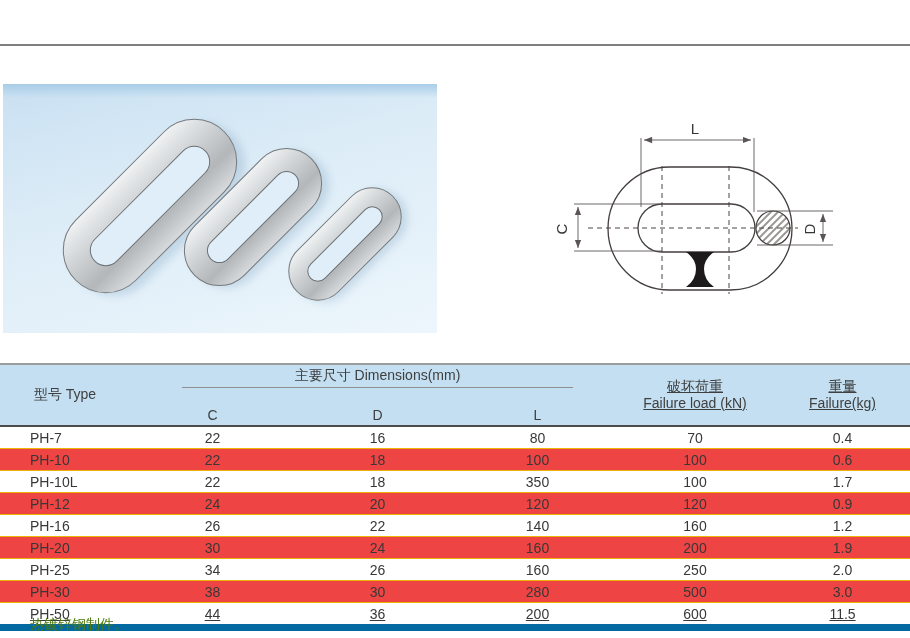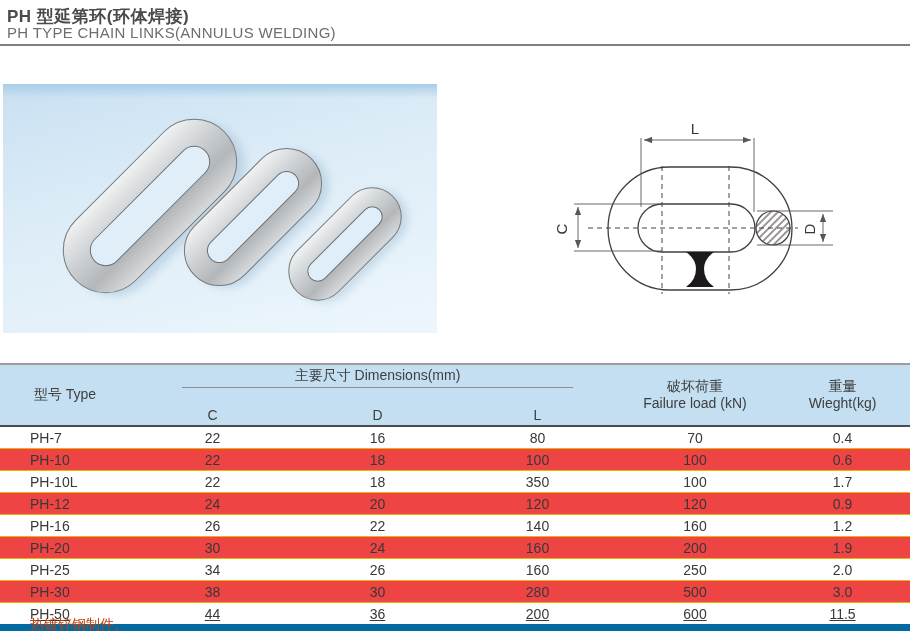--- a/index.html
+++ b/index.html
@@ -28,36 +28,34 @@
   
   table.spec{position:absolute;left:0;top:363px;width:910px;border-collapse:collapse;table-layout:fixed;
              border-top:2px solid #9c9c9c;font-size:14px;color:#383838;}
   table.spec th{background:#c3dff1;font-weight:normal;font-size:14px;color:#3f3f3f;padding:0;vertical-align:middle;}
   th.type-h{text-align:center;padding-left:28px;}
   .grp-label{display:block;margin:0 42px 16px 52px;padding:2px 0 2px 0;text-align:center;
              border-bottom:1px solid #8f8f8f;}
   tr.subhead th{height:21px;}
   tr.grouphead th{height:23px;}
   thead tr.subhead th, thead th[rowspan]{border-bottom:2px solid #4b4b4b;}
-  .two-line{line-height:1.25;}
+  .two-line{line-height:1.25;text-decoration:underline;}
   tbody td{height:21px;border-bottom:1px solid #eab308;text-align:center;padding:0;}
   tbody tr:last-child td{border-bottom:7px solid #0369a1;text-decoration:underline;}
   tbody td:first-child{text-align:left;padding-left:30px;}
   tbody tr.alt{background:#ef4444;}
 
   
-  .footnote{position:absolute;left:30px;top:616px;font-size:14px;color:#c2410c;}
+  .footnote{position:absolute;left:30px;top:616px;font-size:14px;color:#4d7c0f;}
 </style>
 </head>
 <body>
 
 <div id="page">
 
-  <div class="title-zh">PH 型延第环(环体焊接)</div>
-  <div class="title-en">PH TYPE CHAIN LINKS(ANNULUS WELDING)</div>
   <div class="title-rule"></div>
 
   <div class="photo">
     <div class="topstrip"></div>
     <svg width="434" height="249" viewBox="0 0 434 249">
       <defs>
         <linearGradient id="metal" x1="0" y1="0" x2="0" y2="1">
           <stop offset="0" stop-color="#f0f2f3"></stop>
           <stop offset="0.35" stop-color="#cfd3d5"></stop>
           <stop offset="0.7" stop-color="#b3b7ba"></stop>
@@ -146,21 +144,21 @@
         </th>
         <th rowspan="2">
           <div class="two-line">
             <div>破坏荷重</div>
             <div>Failure load (kN)</div>
           </div>
         </th>
         <th rowspan="2">
           <div class="two-line">
             <div>重量</div>
-            <div>Wieght(kg)</div>
+            <div>Failure(kg)</div>
           </div>
         </th>
       </tr>
       <tr class="subhead">
         <th>C</th>
         <th>D</th>
         <th>L</th>
       </tr>
     </thead>
     <tbody>

